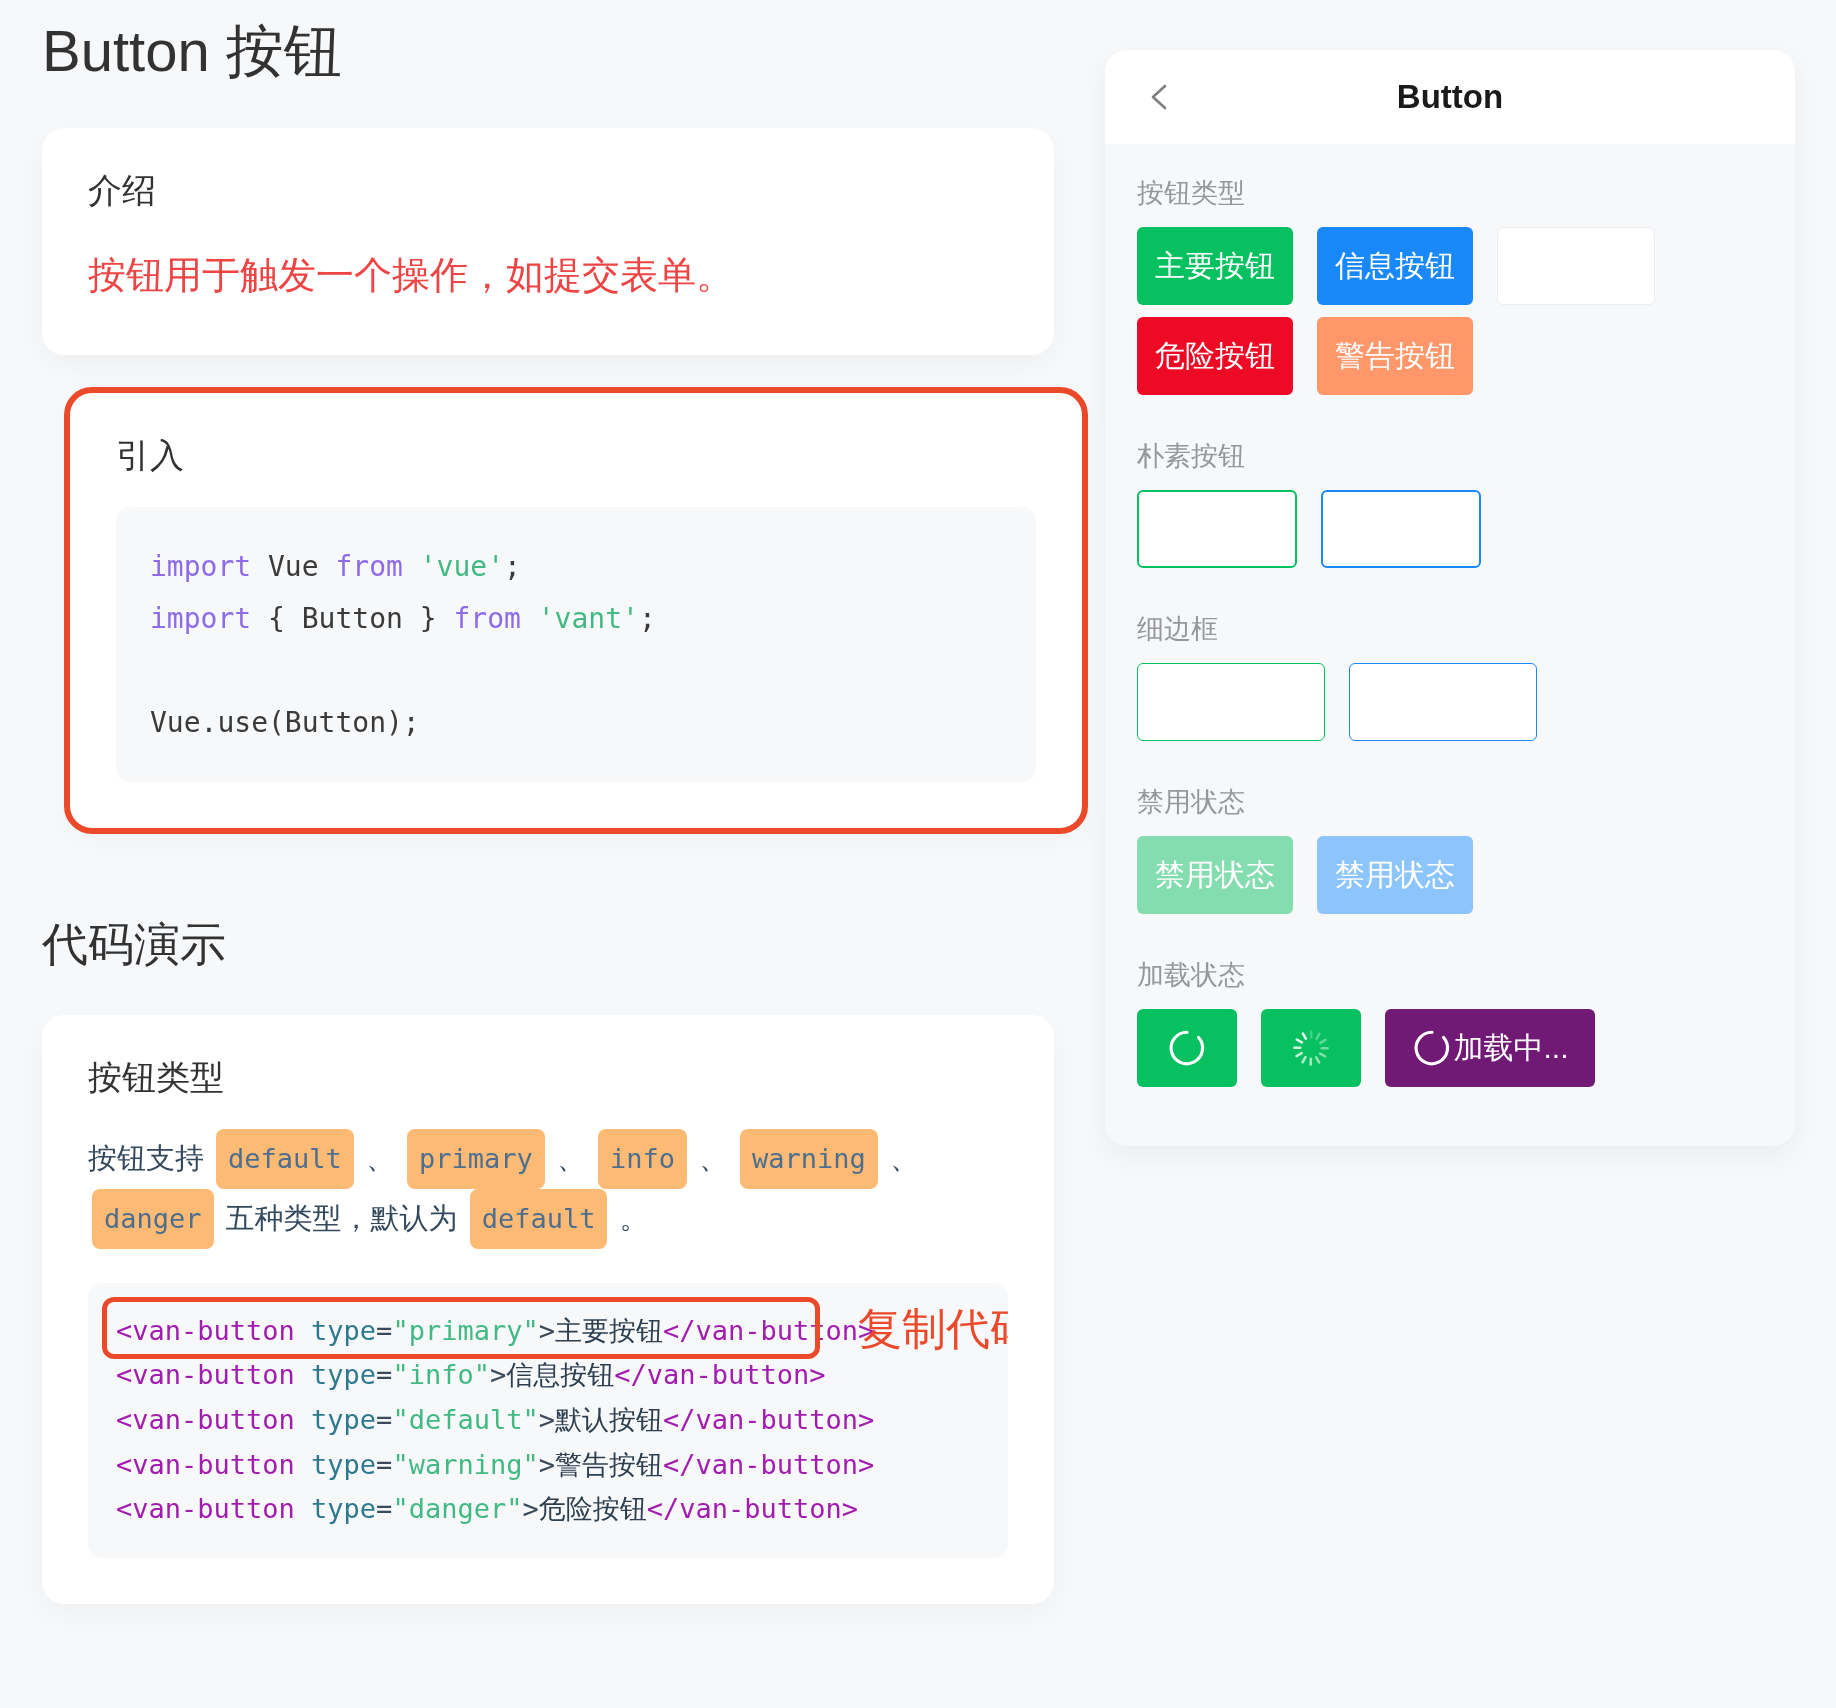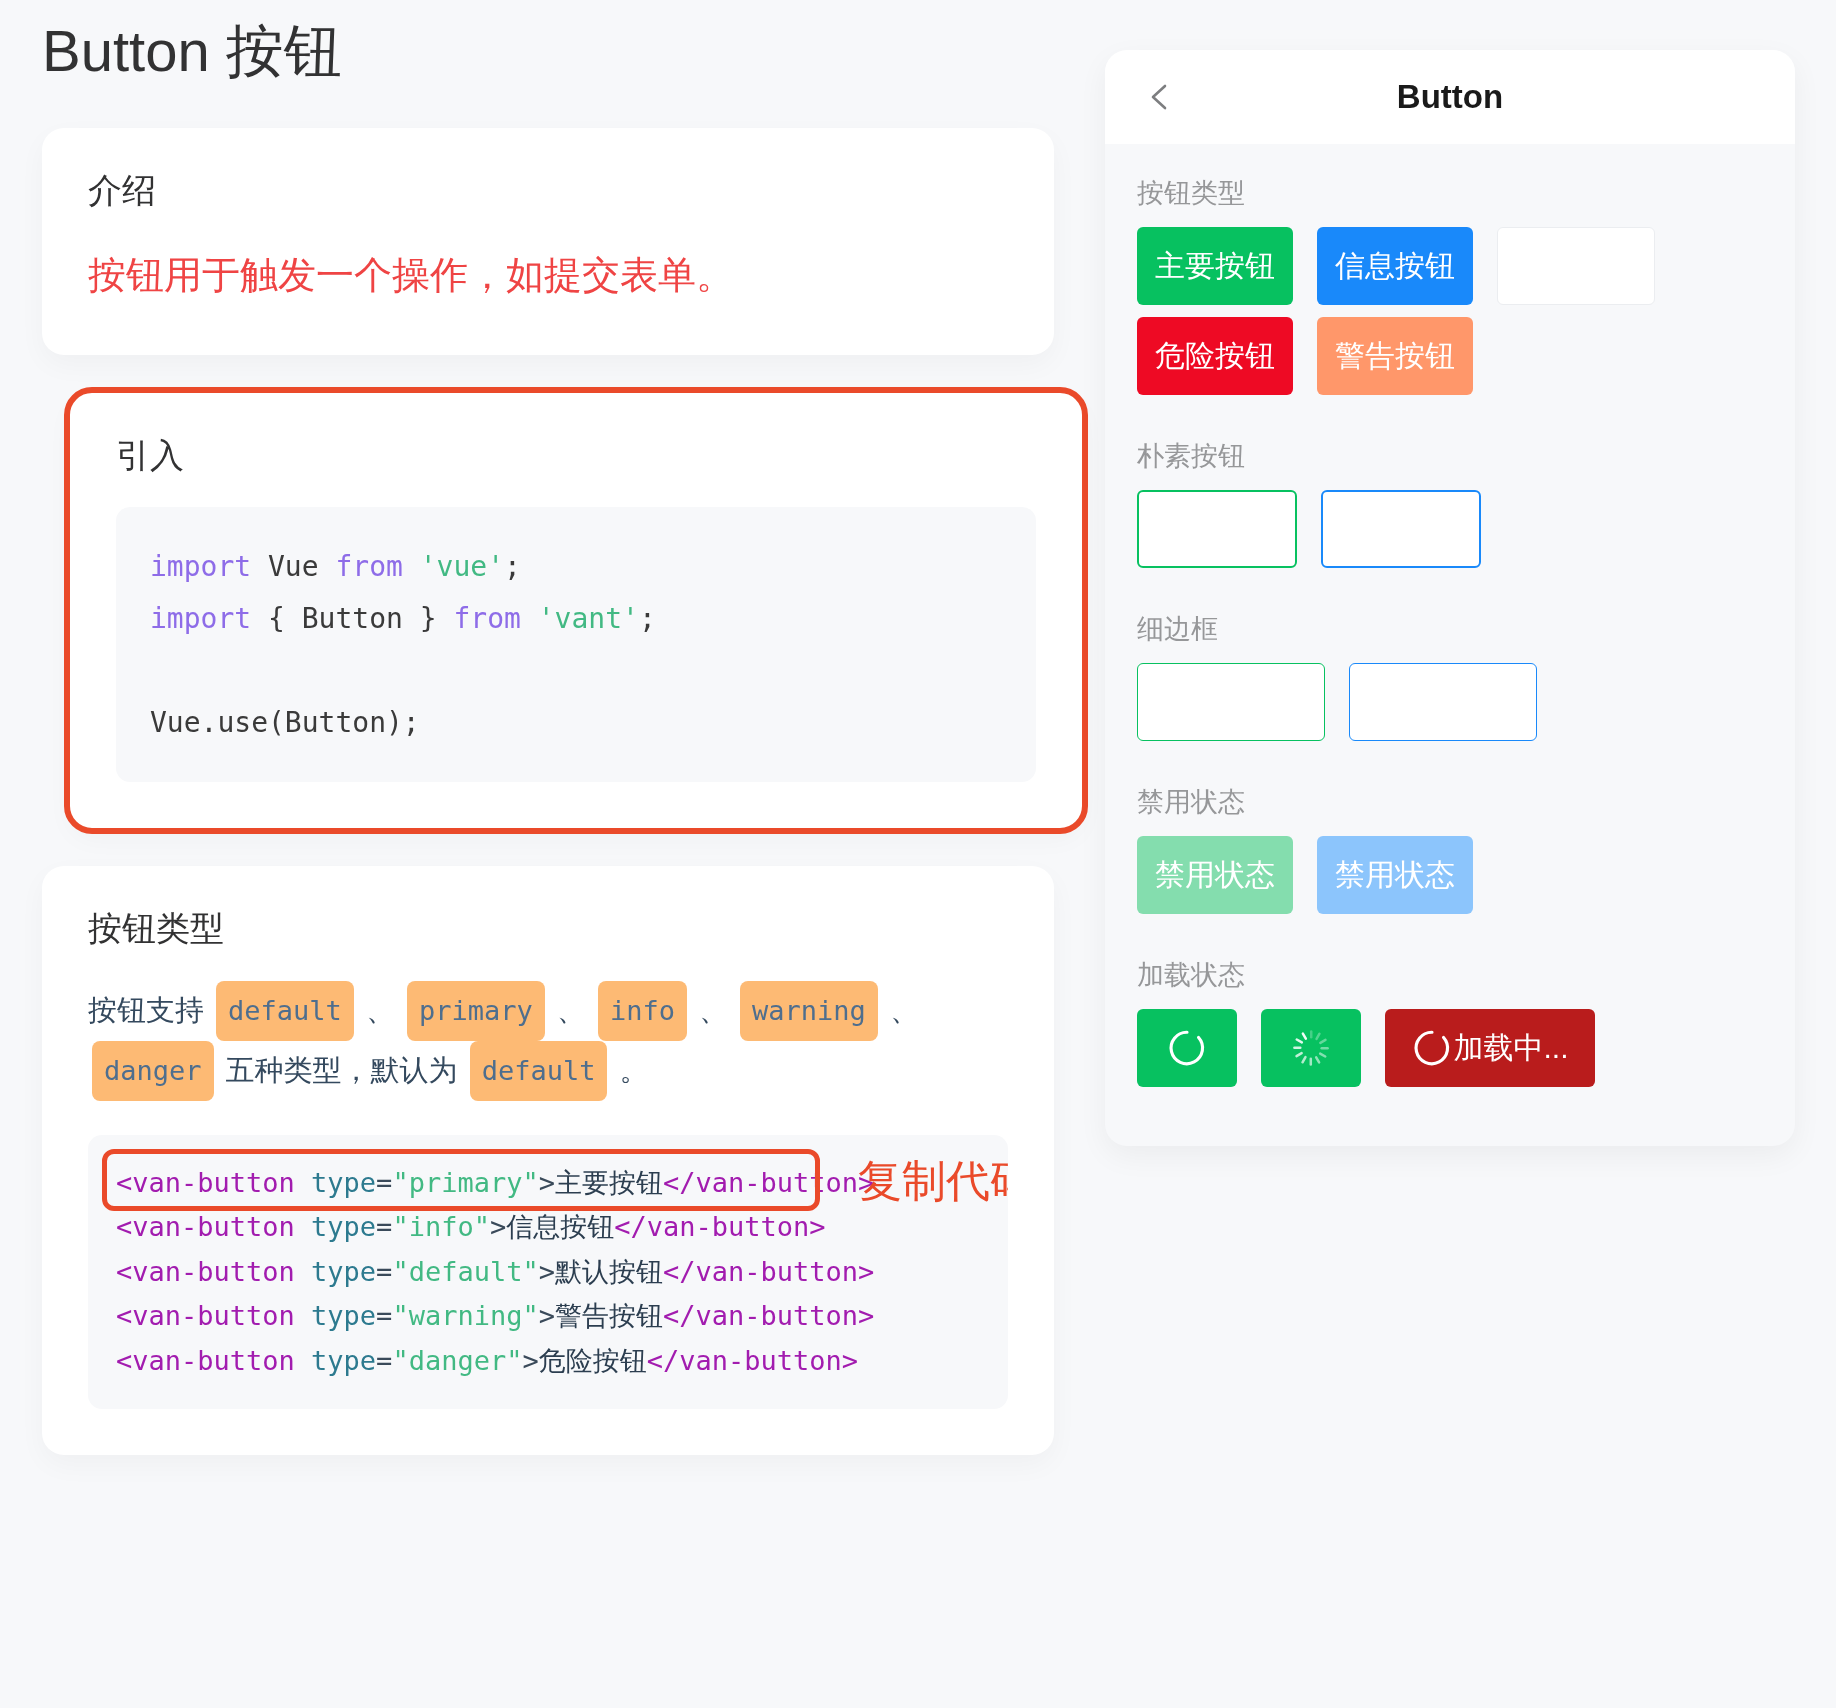--- a/index.html
+++ b/index.html
@@ -184,21 +184,21 @@
   .vbtn.default   { background: #ffffff; color: #323233; border: 1px solid #ebedf0; }
   .vbtn.danger    { background: #ee0a24; }
   .vbtn.warning   { background: #ff976a; }
   .vbtn.plain-green { background: #fff; color: #07c160; border: 2px solid #07c160; }
   .vbtn.plain-blue  { background: #fff; color: #1989fa; border: 2px solid #1989fa; }
   .vbtn.hair-green  { background: #fff; color: #07c160; border: 1px solid #07c160; min-width: 188px; }
   .vbtn.hair-blue   { background: #fff; color: #1989fa; border: 1px solid #1989fa; min-width: 188px; }
   .vbtn.dis-green { background: #84ddae; }
   .vbtn.dis-blue  { background: #8cc5fc; }
   .vbtn.load-green{ background: #07c160; min-width: 100px; padding: 0; }
-  .vbtn.load-blue { background: #b91c1c; min-width: 210px; }
+  .vbtn.load-blue { background: #701a75; min-width: 210px; }
 
   .spinner-c { width: 42px; height: 42px; display:block; }
   .spinner-r { width: 42px; height: 42px; display:block; }
   .load-label { font-size: 30px; color: #fff; }
 </style>
 </head>
 <body>
 
 <div class="page">
 
@@ -209,20 +209,21 @@
     <div class="card">
       <h2 class="card-h">介绍</h2>
       <p class="card-p">按钮用于触发一个操作，如提交表单。</p>
     </div>
 
     <div class="card highlighted">
       <h2 class="card-h">引入</h2>
       <div class="codeblock" id="install-code"><div><span class="tok-kw">import</span><span class="tok-plain"> Vue </span><span class="tok-kw">from</span><span class="tok-plain"> </span><span class="tok-str">'vue'</span><span class="tok-plain">;</span></div><div><span class="tok-kw">import</span><span class="tok-plain"> { Button } </span><span class="tok-kw">from</span><span class="tok-plain"> </span><span class="tok-str">'vant'</span><span class="tok-plain">;</span></div><div>&nbsp;</div><div><span class="tok-plain">Vue.use(Button);</span></div></div>
     </div>
 
+    <h2 class="section-title">代码演示</h2>
 
     <div class="card">
       <h3 class="card-h">按钮类型</h3>
       <p class="demo-p" id="demo-paragraph"><span>按钮支持 </span><code class="inline-code">default</code><span> 、 </span><code class="inline-code">primary</code><span> 、 </span><code class="inline-code">info</code><span> 、 </span><code class="inline-code">warning</code><span> 、 </span><code class="inline-code">danger</code><span> 五种类型，默认为 </span><code class="inline-code">default</code><span> 。</span></p>
       <div class="codeblock tight" id="demo-code"><div class="code-line-wrap"><span class="tok-tag">&lt;van-button</span><span class="tok-plain"> </span><span class="tok-attr">type</span><span class="tok-punc">=</span><span class="tok-str">"primary"</span><span class="tok-punc">&gt;</span><span class="tok-text">主要按钮</span><span class="tok-tag">&lt;/van-button&gt;</span><span class="hl-box"></span><span class="annot">复制代码</span></div><div class="code-line-wrap"><span class="tok-tag">&lt;van-button</span><span class="tok-plain"> </span><span class="tok-attr">type</span><span class="tok-punc">=</span><span class="tok-str">"info"</span><span class="tok-punc">&gt;</span><span class="tok-text">信息按钮</span><span class="tok-tag">&lt;/van-button&gt;</span></div><div class="code-line-wrap"><span class="tok-tag">&lt;van-button</span><span class="tok-plain"> </span><span class="tok-attr">type</span><span class="tok-punc">=</span><span class="tok-str">"default"</span><span class="tok-punc">&gt;</span><span class="tok-text">默认按钮</span><span class="tok-tag">&lt;/van-button&gt;</span></div><div class="code-line-wrap"><span class="tok-tag">&lt;van-button</span><span class="tok-plain"> </span><span class="tok-attr">type</span><span class="tok-punc">=</span><span class="tok-str">"warning"</span><span class="tok-punc">&gt;</span><span class="tok-text">警告按钮</span><span class="tok-tag">&lt;/van-button&gt;</span></div><div class="code-line-wrap"><span class="tok-tag">&lt;van-button</span><span class="tok-plain"> </span><span class="tok-attr">type</span><span class="tok-punc">=</span><span class="tok-str">"danger"</span><span class="tok-punc">&gt;</span><span class="tok-text">危险按钮</span><span class="tok-tag">&lt;/van-button&gt;</span></div></div>
     </div>
 
   </div>
 
   <div class="phone">

